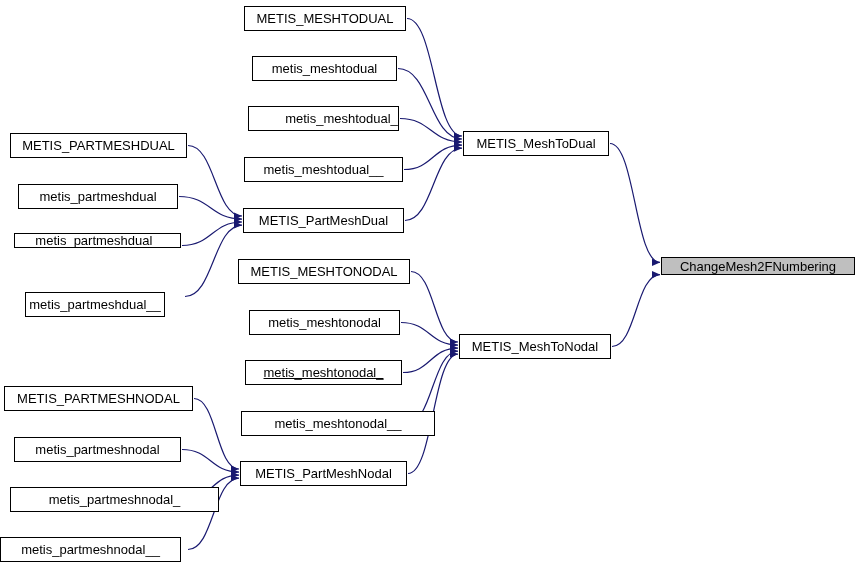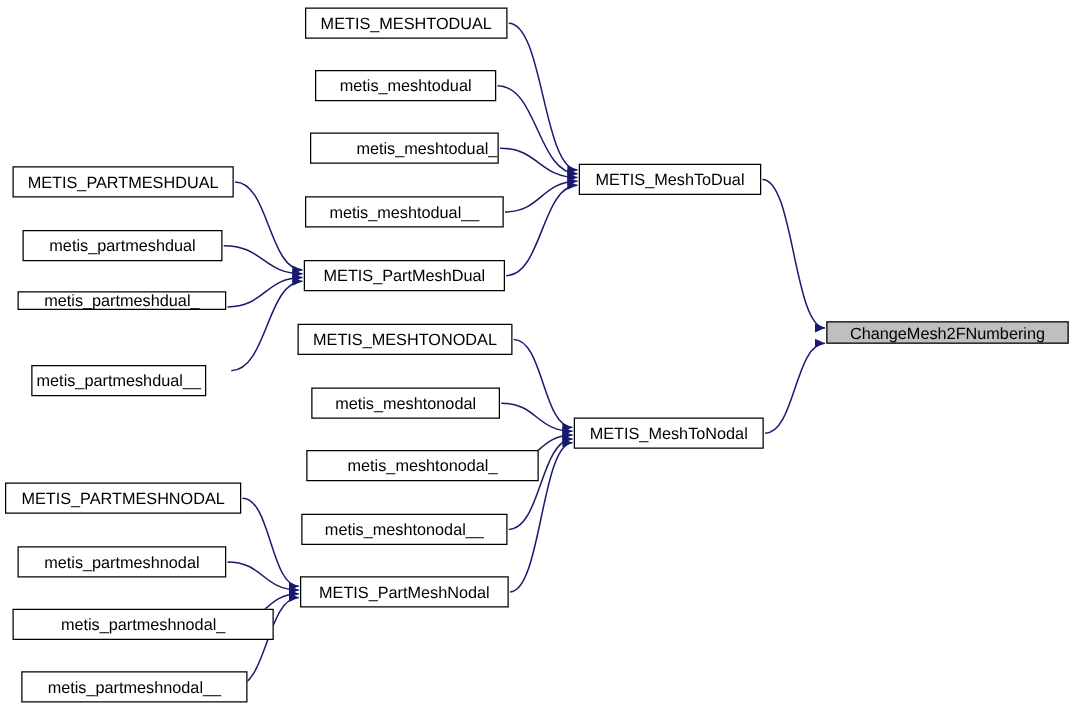--- a/index.html
+++ b/index.html
@@ -84,24 +84,24 @@
       <div class="node" style="left: 252px; top: 56px; width: 145px; height: 25px;">metis_meshtodual</div>
       <div class="node" style="left: 248px; top: 106px; width: 151px; height: 25px; padding-left: 36px;">metis_meshtodual_</div>
       <div class="node" style="left: 244px; top: 157px; width: 159px; height: 25px;">metis_meshtodual__</div>
       <div class="node" style="left: 10px; top: 133px; width: 177px; height: 25px;">METIS_PARTMESHDUAL</div>
       <div class="node" style="left: 18px; top: 184px; width: 160px; height: 25px;">metis_partmeshdual</div>
       <div class="node" style="left: 14px; top: 233px; width: 167px; height: 15px;">metis_partmeshdual_</div>
       <div class="node" style="left: 10px; top: 292px; width: 140px; height: 25px; margin-left: 15px;">metis_partmeshdual__</div>
       <div class="node" style="left: 243px; top: 208px; width: 161px; height: 25px;">METIS_PartMeshDual</div>
       <div class="node" style="left: 238px; top: 259px; width: 172px; height: 25px;">METIS_MESHTONODAL</div>
       <div class="node" style="left: 249px; top: 310px; width: 151px; height: 25px;">metis_meshtonodal</div>
-      <div class="node" style="left: 245px; top: 360px; width: 186px; height: 25px;">metis_meshtonodal_</div>
-      <div class="node" style="left: 241px; top: 411px; width: 165px; height: 25px;">metis_meshtonodal__</div>
+      <div class="node" style="left: 245px; top: 360px; width: 157px; height: 25px; text-decoration: underline;">metis_meshtonodal_</div>
+      <div class="node" style="left: 241px; top: 411px; width: 194px; height: 25px;">metis_meshtonodal__</div>
       <div class="node" style="left: 4px; top: 386px; width: 189px; height: 25px;">METIS_PARTMESHNODAL</div>
       <div class="node" style="left: 14px; top: 437px; width: 167px; height: 25px;">metis_partmeshnodal</div>
       <div class="node" style="left: 10px; top: 487px; width: 209px; height: 25px;">metis_partmeshnodal_</div>
-      <div class="node" style="left: 17px; top: 537px; width: 181px; height: 25px;">metis_partmeshnodal__</div>
+      <div class="node" style="left: 0; top: 537px; width: 181px; height: 25px;">metis_partmeshnodal__</div>
       <div class="node" style="left: 240px; top: 461px; width: 167px; height: 25px;">METIS_PartMeshNodal</div>
       <div class="node" style="left: 463px; top: 131px; width: 146px; height: 25px;">METIS_MeshToDual</div>
       <div class="node" style="left: 459px; top: 334px; width: 152px; height: 25px;">METIS_MeshToNodal</div>
       <div class="node highlight" style="left: 661px; top: 257px; width: 194px; height: 18px;">ChangeMesh2FNumbering</div>
     </div>
 </div>
 
 </body></html>

